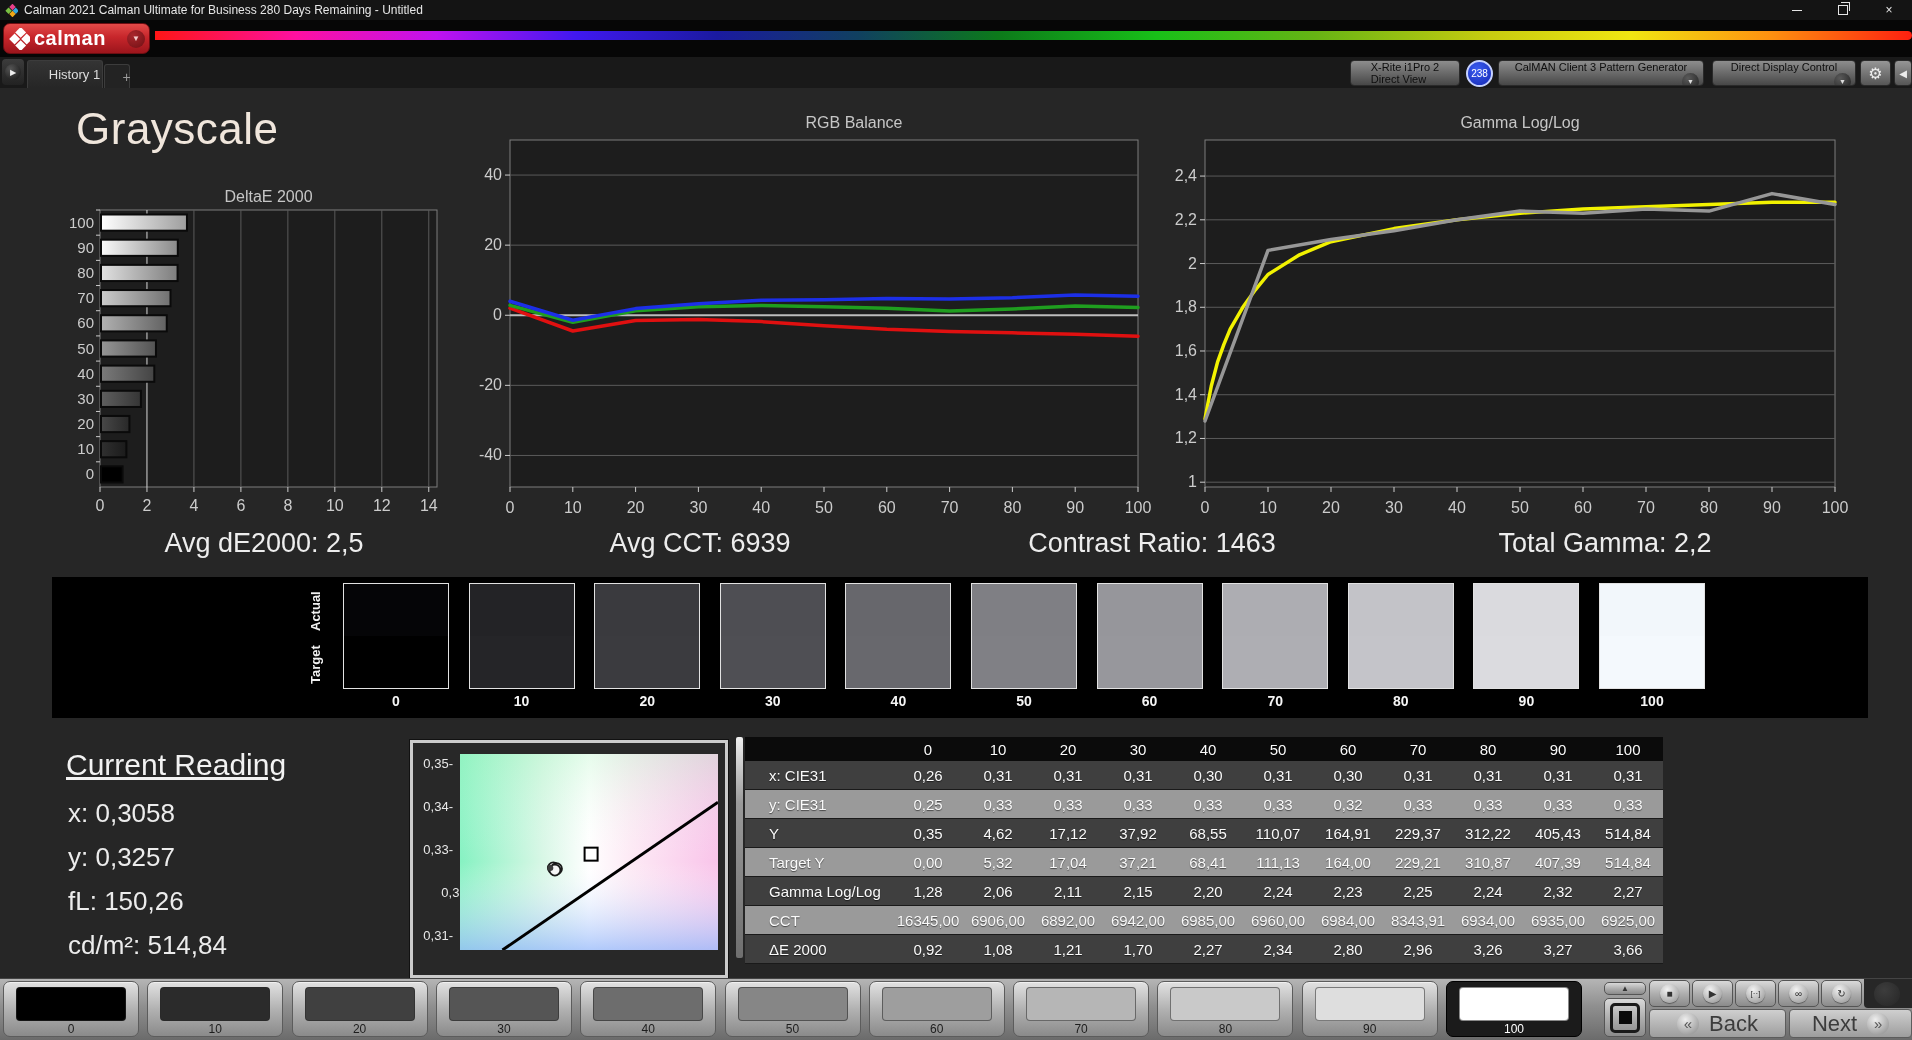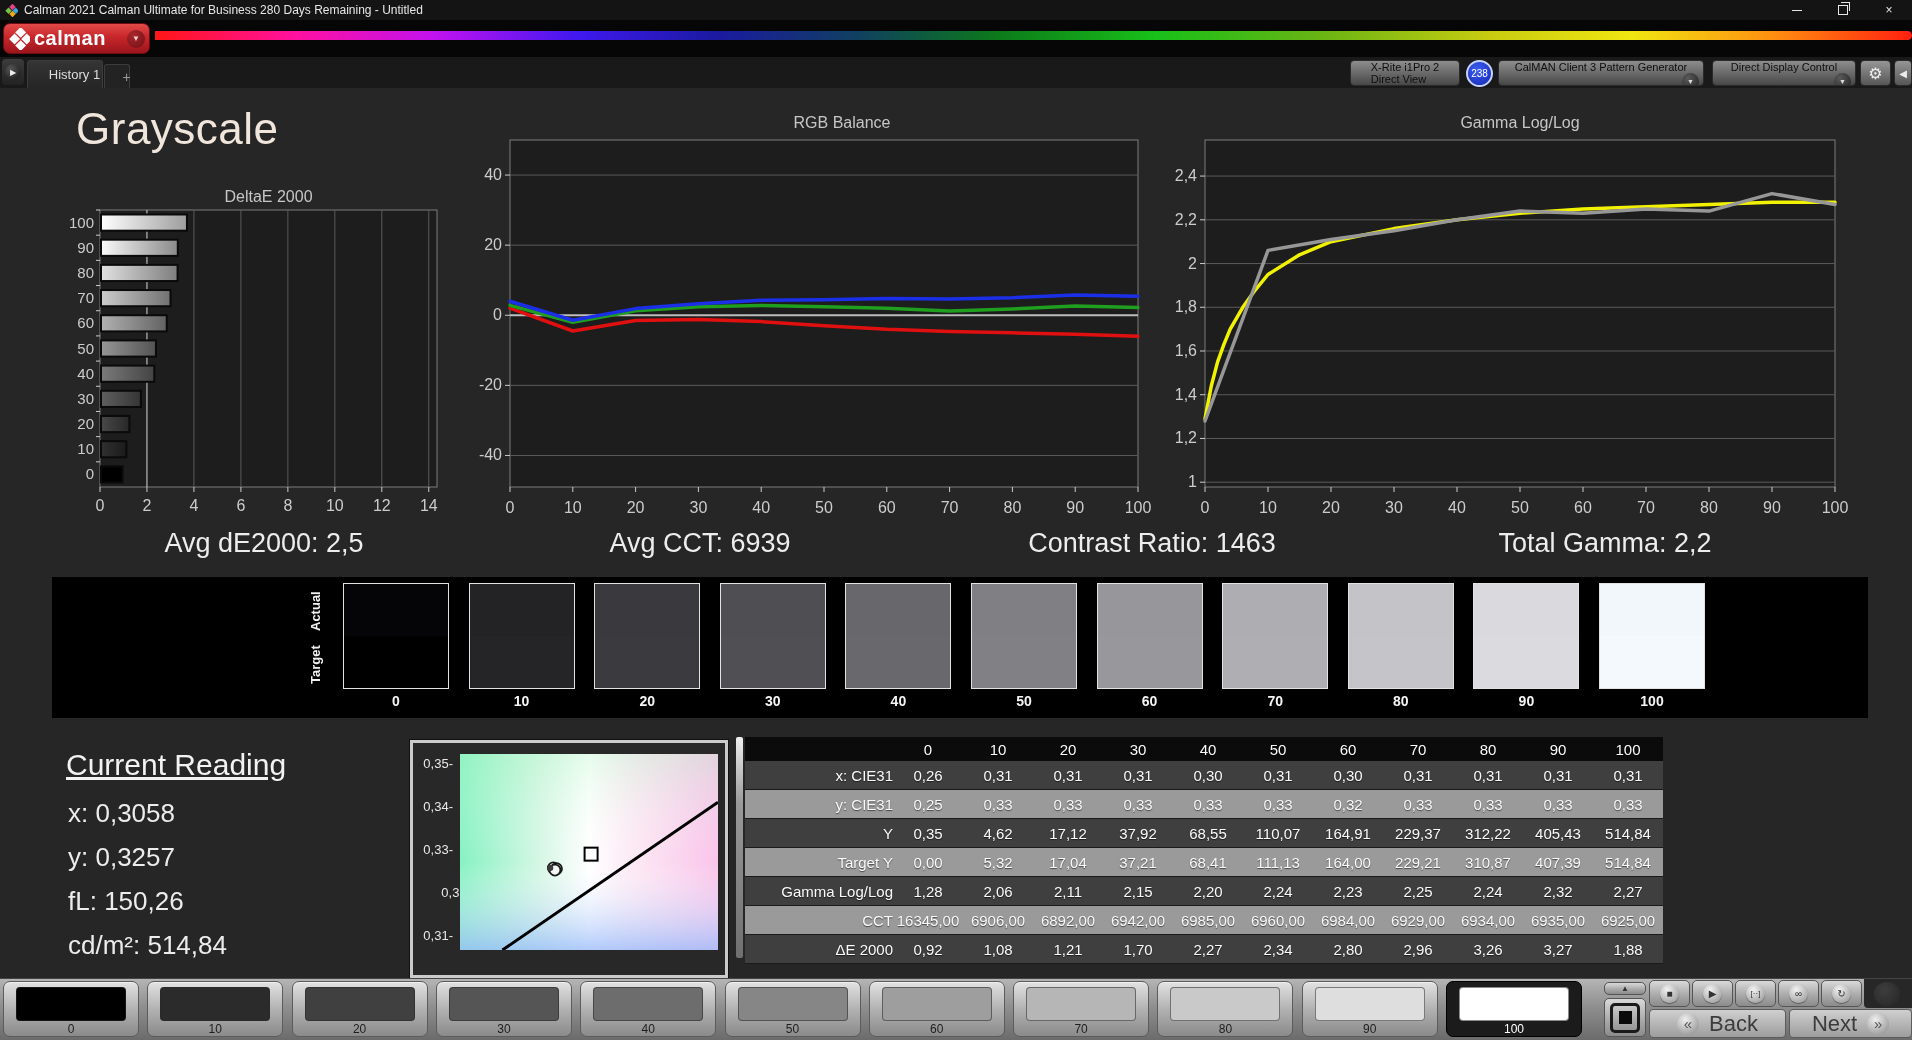--- a/index.html
+++ b/index.html
@@ -59,21 +59,21 @@
   .cie-frame{left:410px;top:652px;width:318px;height:238px;background:#282828;border:3px solid #cbcbcb;box-sizing:border-box;box-shadow:0 0 0 1px #111;}
   .cie-ylab{position:absolute;width:38px;text-align:right;font-size:13px;color:#e8e8e8;}
   .cie-xlab{position:absolute;width:44px;text-align:right;font-size:13px;color:#e8e8e8;margin-top:36px;}
   
   .tbl-slider{left:736px;top:649px;width:7px;height:221px;background:linear-gradient(180deg,#f0f0f0,#9a9a9a 30%,#6f6f6f);border-radius:2px;}
   table.datatbl{position:absolute;left:745px;top:649px;border-collapse:collapse;table-layout:fixed;}
   table.datatbl th,table.datatbl td{font-weight:normal;font-size:15px;color:#fafafa;text-align:center;padding:0;
     text-shadow:0 1px 1px rgba(0,0,0,0.55);white-space:nowrap;overflow:hidden;}
   table.datatbl th{background:#0b0b0b;height:24px;}
   table.datatbl td{height:28px;border-bottom:1px solid rgba(0,0,0,0.30);}
-  table.datatbl .rowlab{text-align:right;padding-left:0;}
+  table.datatbl .rowlab{text-align:left;padding-left:24px;}
   tr.dark td{background:#3f3f3f;}
   tr.light td{background:#9a9a9a;}
   
   .bottombar{left:0;top:978px;width:1912px;height:62px;background:linear-gradient(180deg,#b5b5b5 0%,#8f8f8f 45%,#6b6b6b 100%);border-top:1px solid #444;box-sizing:border-box;}
   .patch-btn{position:absolute;top:2px;width:136px;height:56px;border-radius:7px;border:1px solid #5c5c5c;box-sizing:border-box;
     background:linear-gradient(180deg,#e2e2e2 0%,#b2b2b2 50%,#8a8a8a 100%);box-shadow:inset 0 1px 0 rgba(255,255,255,0.5);}
   .patch-btn.selected{background:#1b1b1b;border-color:#000;box-shadow:none;}
   .patch-swatch{position:absolute;left:12px;right:12px;top:5px;height:32px;border-radius:4px;border:1px solid rgba(40,40,40,0.55);}
   .patch-label{position:absolute;left:0;right:0;top:40px;text-align:center;font-size:12px;color:#1d1d1d;}
   .patch-btn.selected .patch-label{color:#fff;}
@@ -295,21 +295,21 @@
       <line x1="231.87456445993033" y1="285" x2="231.87456445993033" y2="290" stroke="#cccccc"></line>
         <text x="231.87456445993033" y="309" font-size="16" fill="#cccccc" text-anchor="middle">8</text>
       <line x1="278.8432055749129" y1="285" x2="278.8432055749129" y2="290" stroke="#cccccc"></line>
         <text x="278.8432055749129" y="309" font-size="16" fill="#cccccc" text-anchor="middle">10</text>
       <line x1="325.8118466898955" y1="285" x2="325.8118466898955" y2="290" stroke="#cccccc"></line>
         <text x="325.8118466898955" y="309" font-size="16" fill="#cccccc" text-anchor="middle">12</text>
       <line x1="372.7804878048781" y1="285" x2="372.7804878048781" y2="290" stroke="#cccccc"></line>
         <text x="372.7804878048781" y="309" font-size="16" fill="#cccccc" text-anchor="middle">14</text>
     </svg>
 
-  <div class="abs chart-title" style="left:528px;top:26px;width:628px;">RGB Balance</div>
+  <div class="abs chart-title" style="left:540px;top:26px;width:628px;">RGB Balance</div>
   <svg id="svg-rgb" class="abs" style="left:460px;top:44px;" width="700" height="390">
       <rect x="50" y="8" width="628" height="347" fill="#1d1d1d" stroke="#7d7d7d"></rect>
       <line x1="50" y1="43.05050505050505" x2="678" y2="43.05050505050505" stroke="#5a5a5a" stroke-width="1"></line>
         <line x1="45" y1="43.05050505050505" x2="50" y2="43.05050505050505" stroke="#cccccc"></line>
         <text x="42" y="48.05050505050505" font-size="16" fill="#cccccc" text-anchor="end">40</text>
       <line x1="50" y1="113.15151515151516" x2="678" y2="113.15151515151516" stroke="#5a5a5a" stroke-width="1"></line>
         <line x1="45" y1="113.15151515151516" x2="50" y2="113.15151515151516" stroke="#cccccc"></line>
         <text x="42" y="118.15151515151516" font-size="16" fill="#cccccc" text-anchor="end">20</text>
       <line x1="50" y1="183.25252525252526" x2="678" y2="183.25252525252526" stroke="#bdbdbd" stroke-width="2"></line>
         <line x1="45" y1="183.25252525252526" x2="50" y2="183.25252525252526" stroke="#cccccc"></line>
@@ -601,38 +601,38 @@
         </tr>
         <tr class="light">
           <td class="rowlab">CCT</td>
           <td>16345,00</td>
           <td>6906,00</td>
           <td>6892,00</td>
           <td>6942,00</td>
           <td>6985,00</td>
           <td>6960,00</td>
           <td>6984,00</td>
-          <td>6929,00</td>
+          <td>8343,91</td>
           <td>6934,00</td>
           <td>6935,00</td>
           <td>6925,00</td>
         </tr>
         <tr class="dark">
           <td class="rowlab">ΔE 2000</td>
           <td>0,92</td>
           <td>1,08</td>
           <td>1,21</td>
           <td>1,70</td>
           <td>2,27</td>
           <td>2,34</td>
           <td>2,80</td>
           <td>2,96</td>
           <td>3,26</td>
           <td>3,27</td>
-          <td>1,88</td>
+          <td>3,66</td>
         </tr>
       </tbody>
     </table>
 </div>
 
 <div class="abs bottombar" id="bottom-bar">
     <div class="patch-btn" style="left:3px;">
           <div class="patch-swatch" style="background:#000000;"></div>
           <div class="patch-label">0</div>
         </div>

